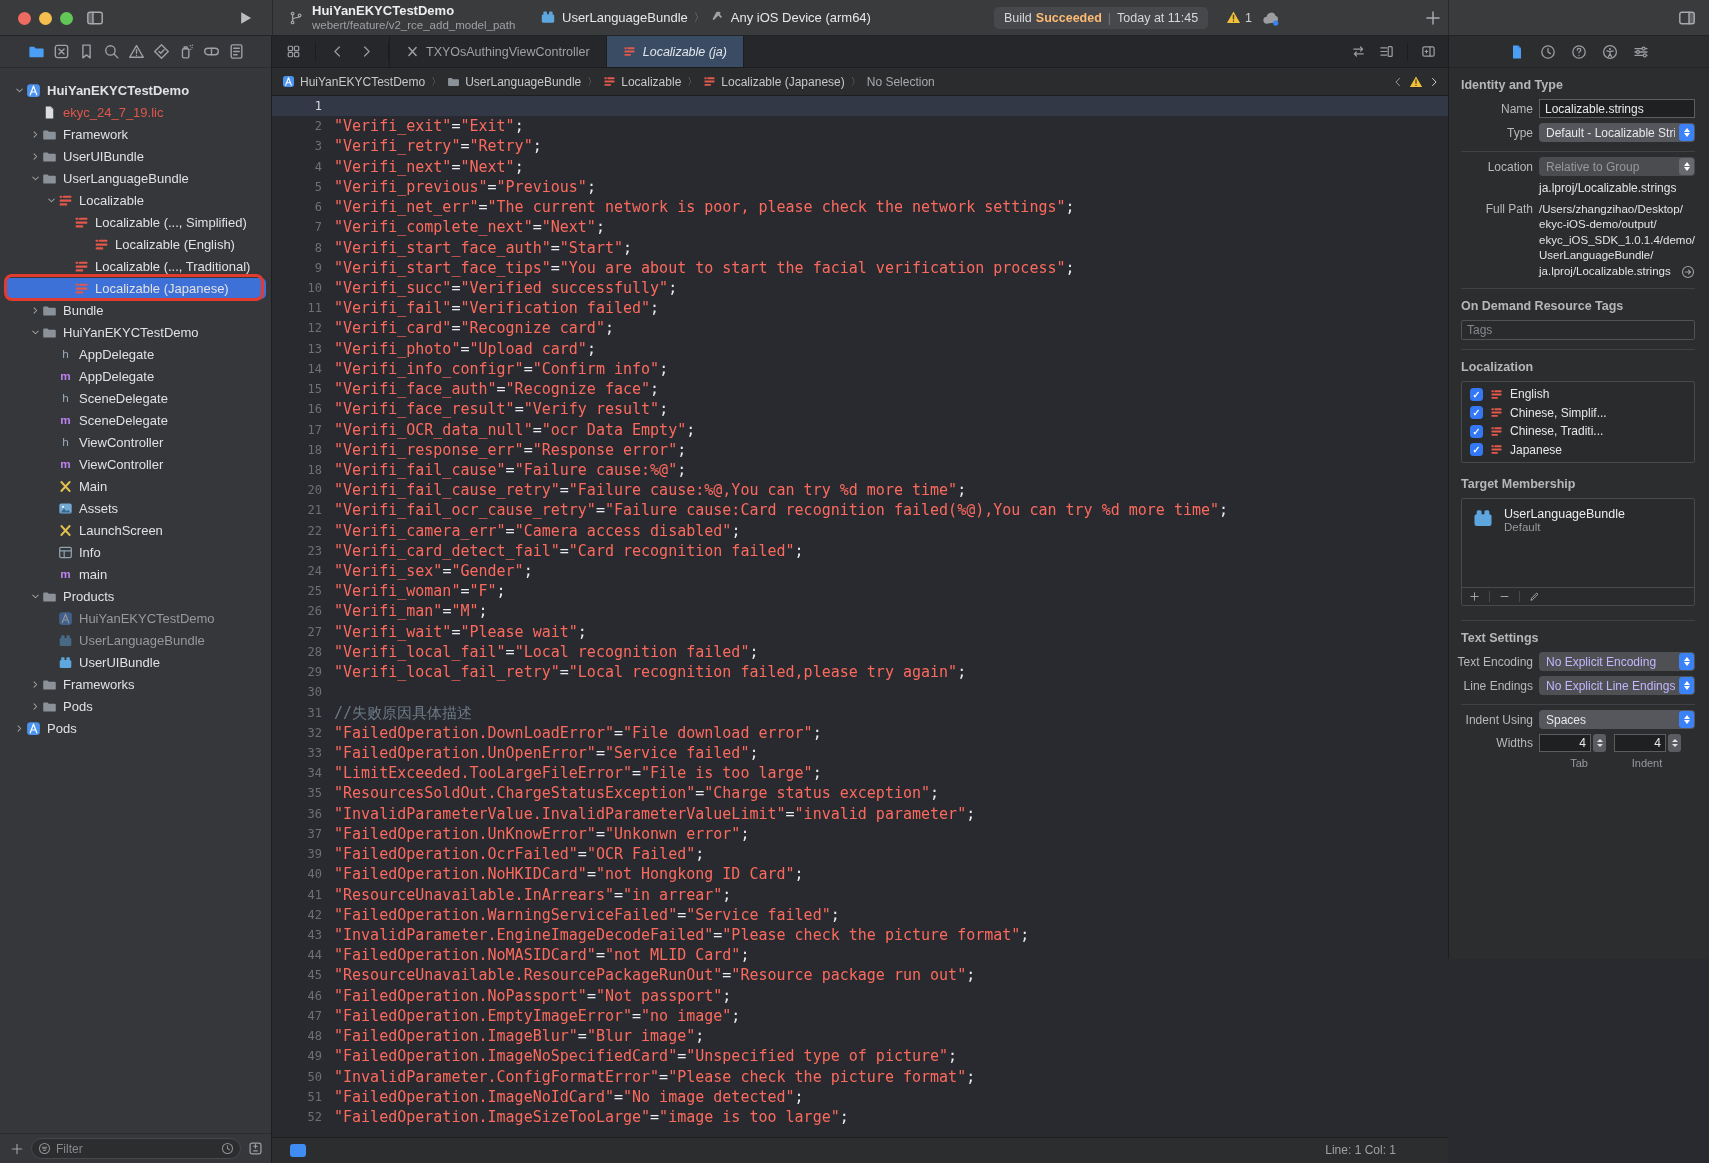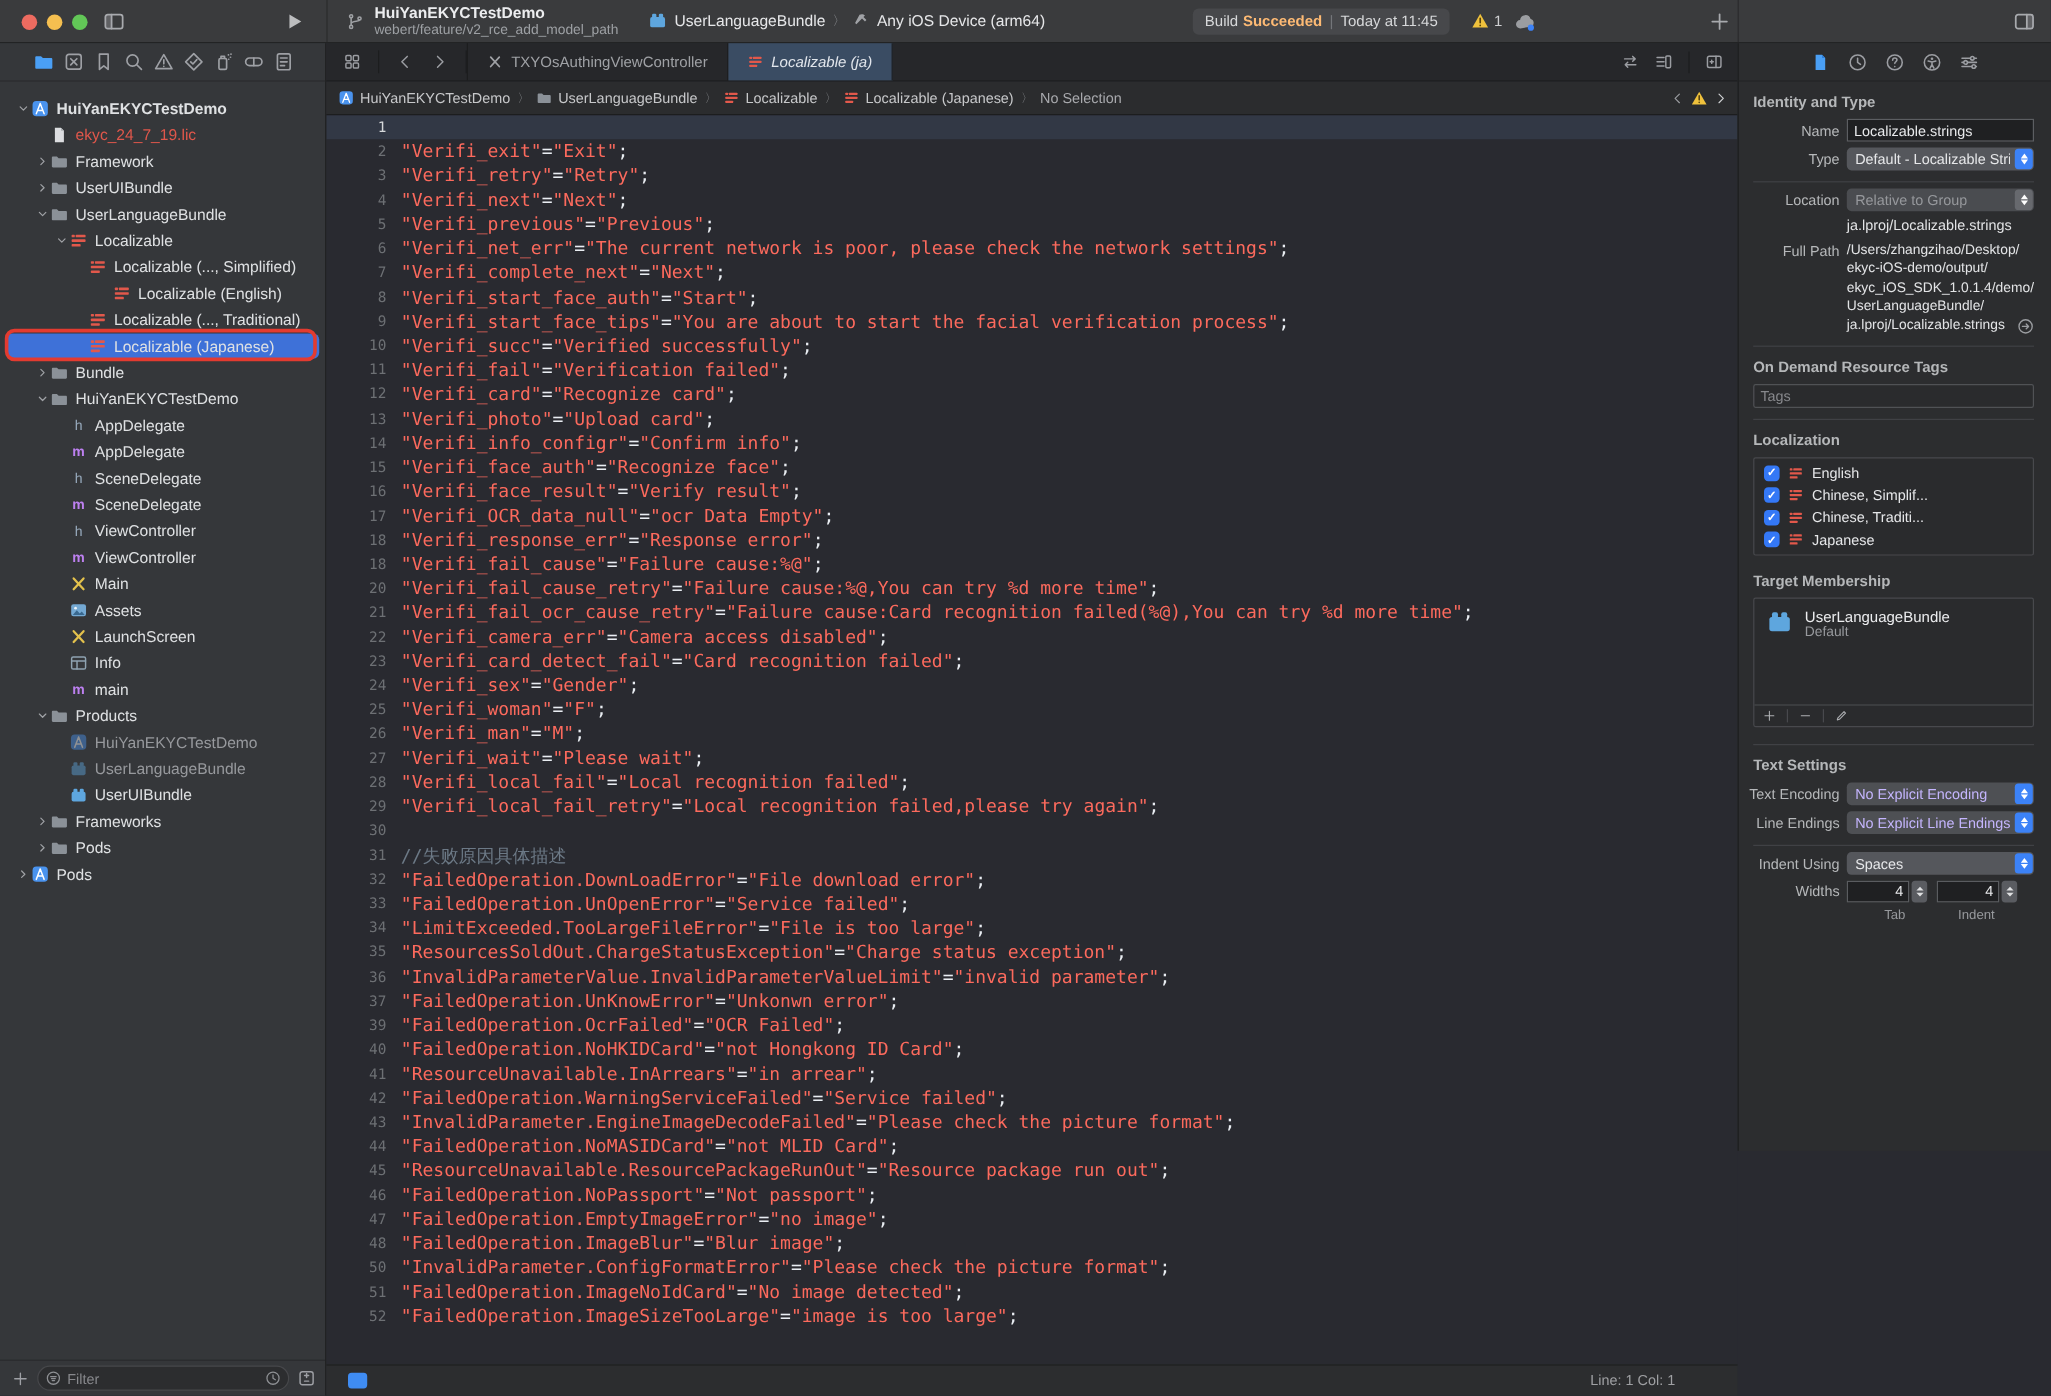--- a/index.html
+++ b/index.html
@@ -880,20 +880,21 @@
       <div class="clr"><span class="ln">39</span><span class="ct"><span class="s">"FailedOperation.OcrFailed"</span><span class="p">=</span><span class="s">"OCR Failed"</span><span class="p">;</span></span></div>
       <div class="clr"><span class="ln">40</span><span class="ct"><span class="s">"FailedOperation.NoHKIDCard"</span><span class="p">=</span><span class="s">"not Hongkong ID Card"</span><span class="p">;</span></span></div>
       <div class="clr"><span class="ln">41</span><span class="ct"><span class="s">"ResourceUnavailable.InArrears"</span><span class="p">=</span><span class="s">"in arrear"</span><span class="p">;</span></span></div>
       <div class="clr"><span class="ln">42</span><span class="ct"><span class="s">"FailedOperation.WarningServiceFailed"</span><span class="p">=</span><span class="s">"Service failed"</span><span class="p">;</span></span></div>
       <div class="clr"><span class="ln">43</span><span class="ct"><span class="s">"InvalidParameter.EngineImageDecodeFailed"</span><span class="p">=</span><span class="s">"Please check the picture format"</span><span class="p">;</span></span></div>
       <div class="clr"><span class="ln">44</span><span class="ct"><span class="s">"FailedOperation.NoMASIDCard"</span><span class="p">=</span><span class="s">"not MLID Card"</span><span class="p">;</span></span></div>
       <div class="clr"><span class="ln">45</span><span class="ct"><span class="s">"ResourceUnavailable.ResourcePackageRunOut"</span><span class="p">=</span><span class="s">"Resource package run out"</span><span class="p">;</span></span></div>
       <div class="clr"><span class="ln">46</span><span class="ct"><span class="s">"FailedOperation.NoPassport"</span><span class="p">=</span><span class="s">"Not passport"</span><span class="p">;</span></span></div>
       <div class="clr"><span class="ln">47</span><span class="ct"><span class="s">"FailedOperation.EmptyImageError"</span><span class="p">=</span><span class="s">"no image"</span><span class="p">;</span></span></div>
       <div class="clr"><span class="ln">48</span><span class="ct"><span class="s">"FailedOperation.ImageBlur"</span><span class="p">=</span><span class="s">"Blur image"</span><span class="p">;</span></span></div>
+      <div class="clr"><span class="ln">49</span><span class="ct"><span class="s">"FailedOperation.ImageNoSpecifiedCard"</span><span class="p">=</span><span class="s">"Unspecified type of picture"</span><span class="p">;</span></span></div>
       <div class="clr"><span class="ln">50</span><span class="ct"><span class="s">"InvalidParameter.ConfigFormatError"</span><span class="p">=</span><span class="s">"Please check the picture format"</span><span class="p">;</span></span></div>
       <div class="clr"><span class="ln">51</span><span class="ct"><span class="s">"FailedOperation.ImageNoIdCard"</span><span class="p">=</span><span class="s">"No image detected"</span><span class="p">;</span></span></div>
       <div class="clr"><span class="ln">52</span><span class="ct"><span class="s">"FailedOperation.ImageSizeTooLarge"</span><span class="p">=</span><span class="s">"image is too large"</span><span class="p">;</span></span></div>
     </div>
   <div id="ebottom">
     <span class="bluesq"></span>
     <span class="lc">Line: 1  Col: 1</span>
   </div>
 </div>
 

